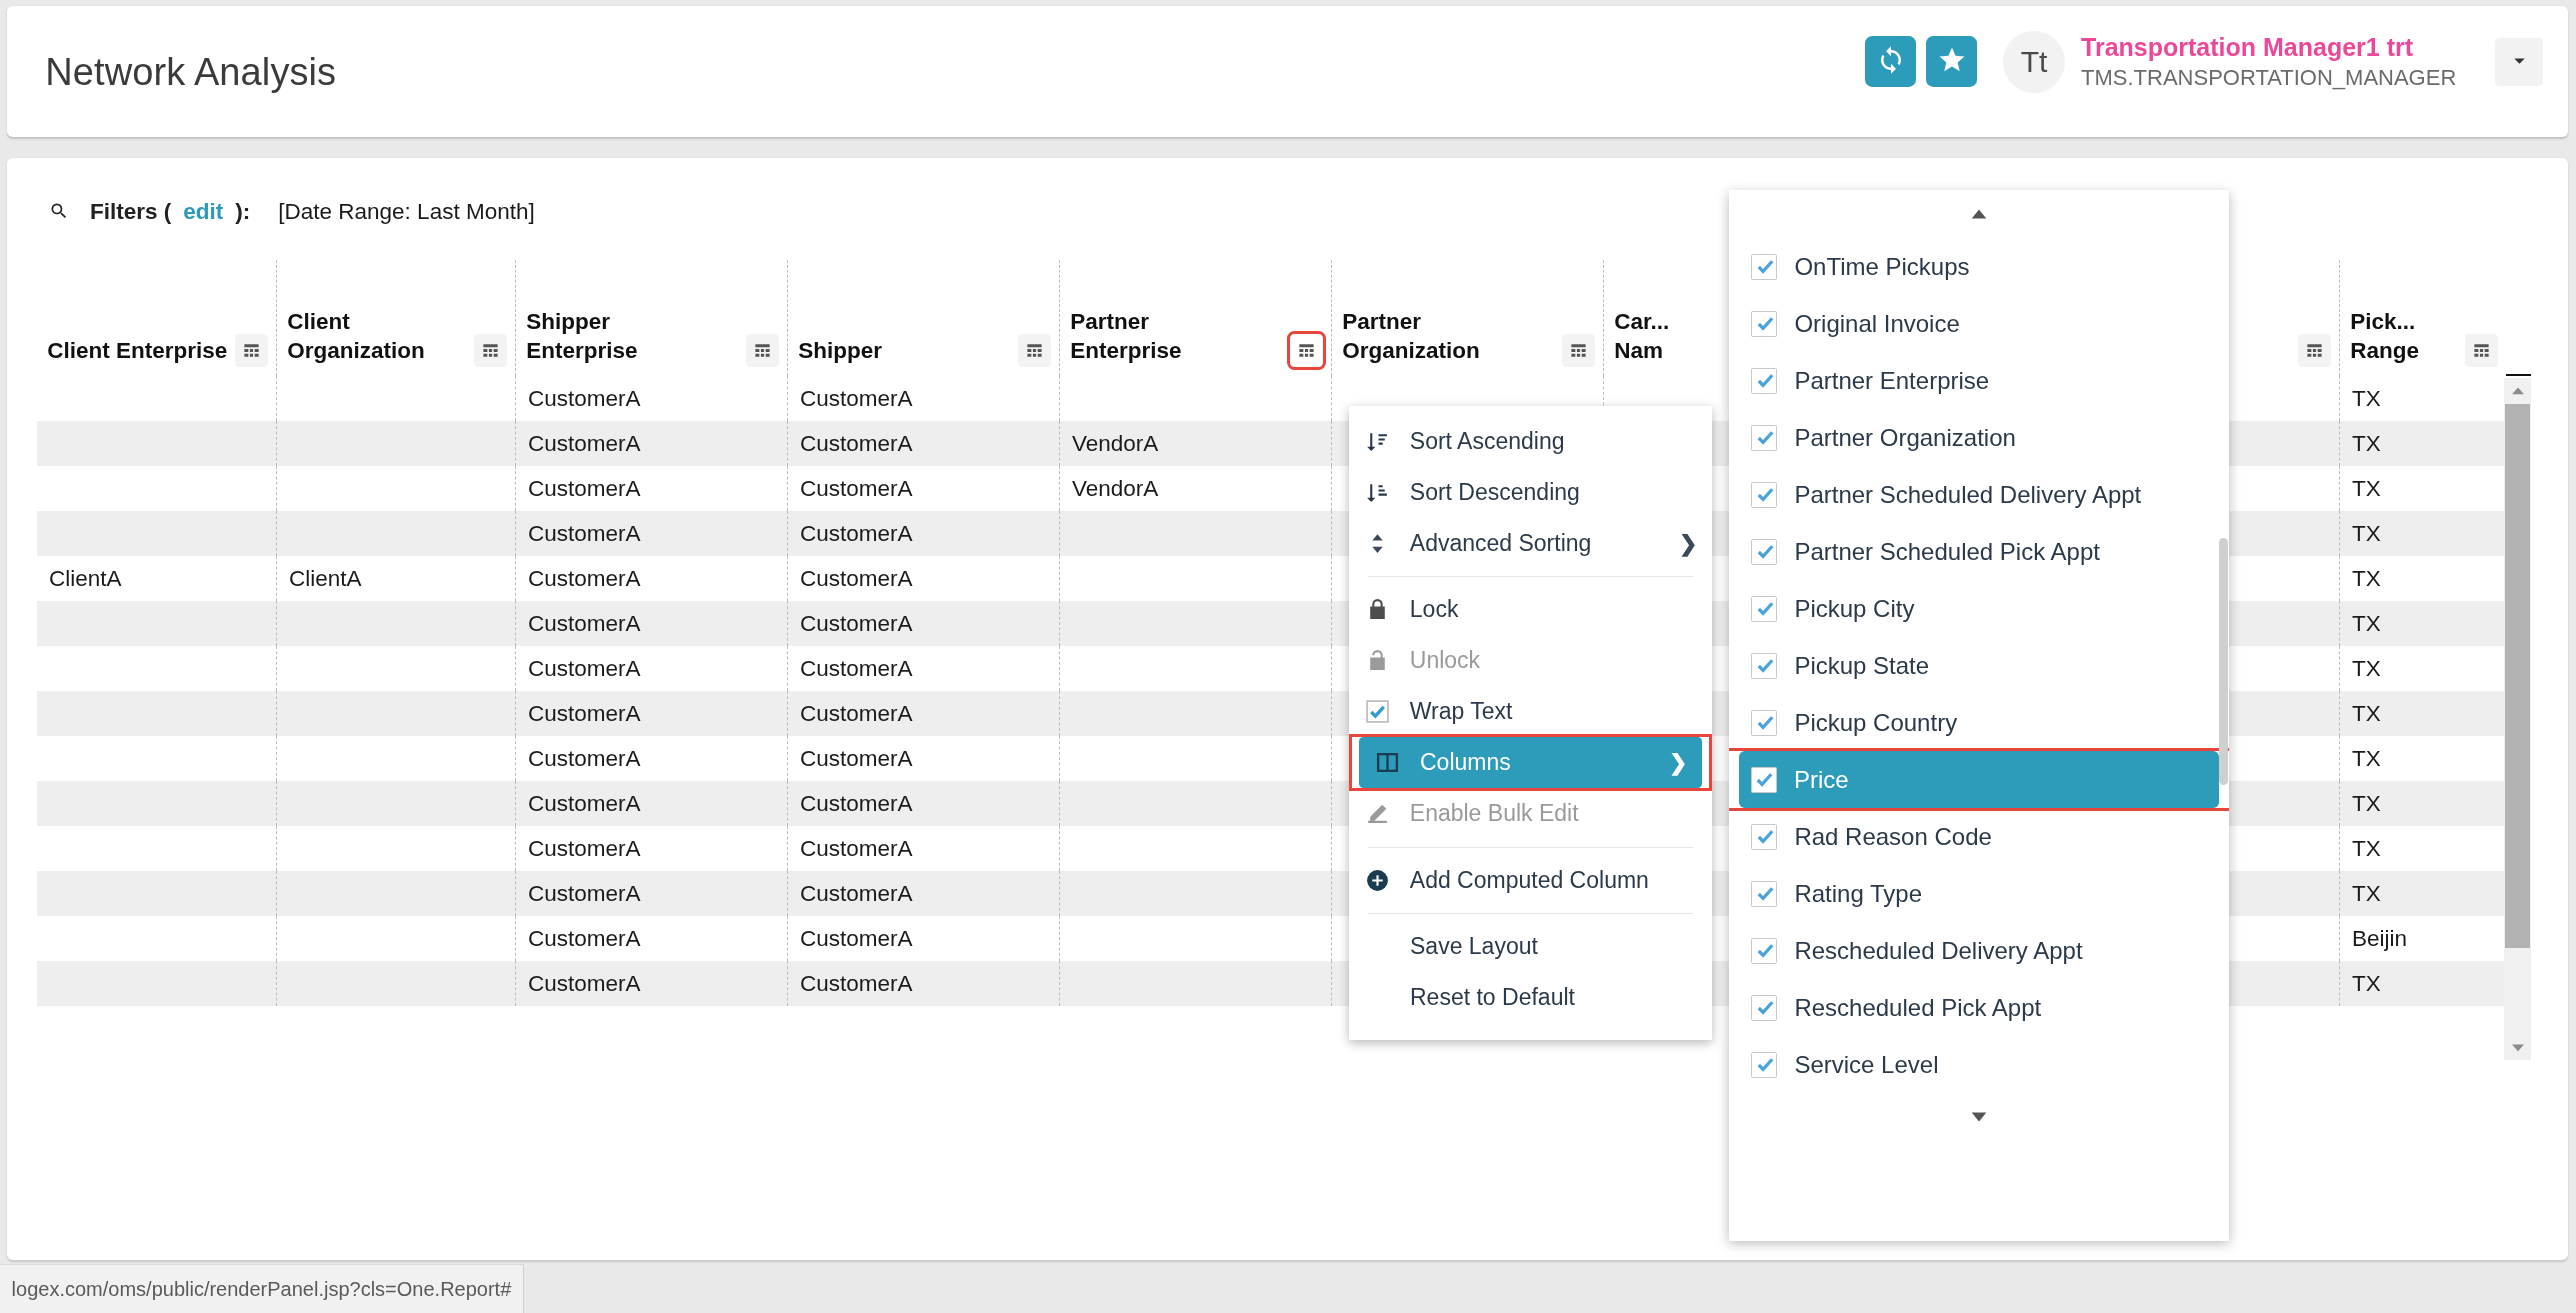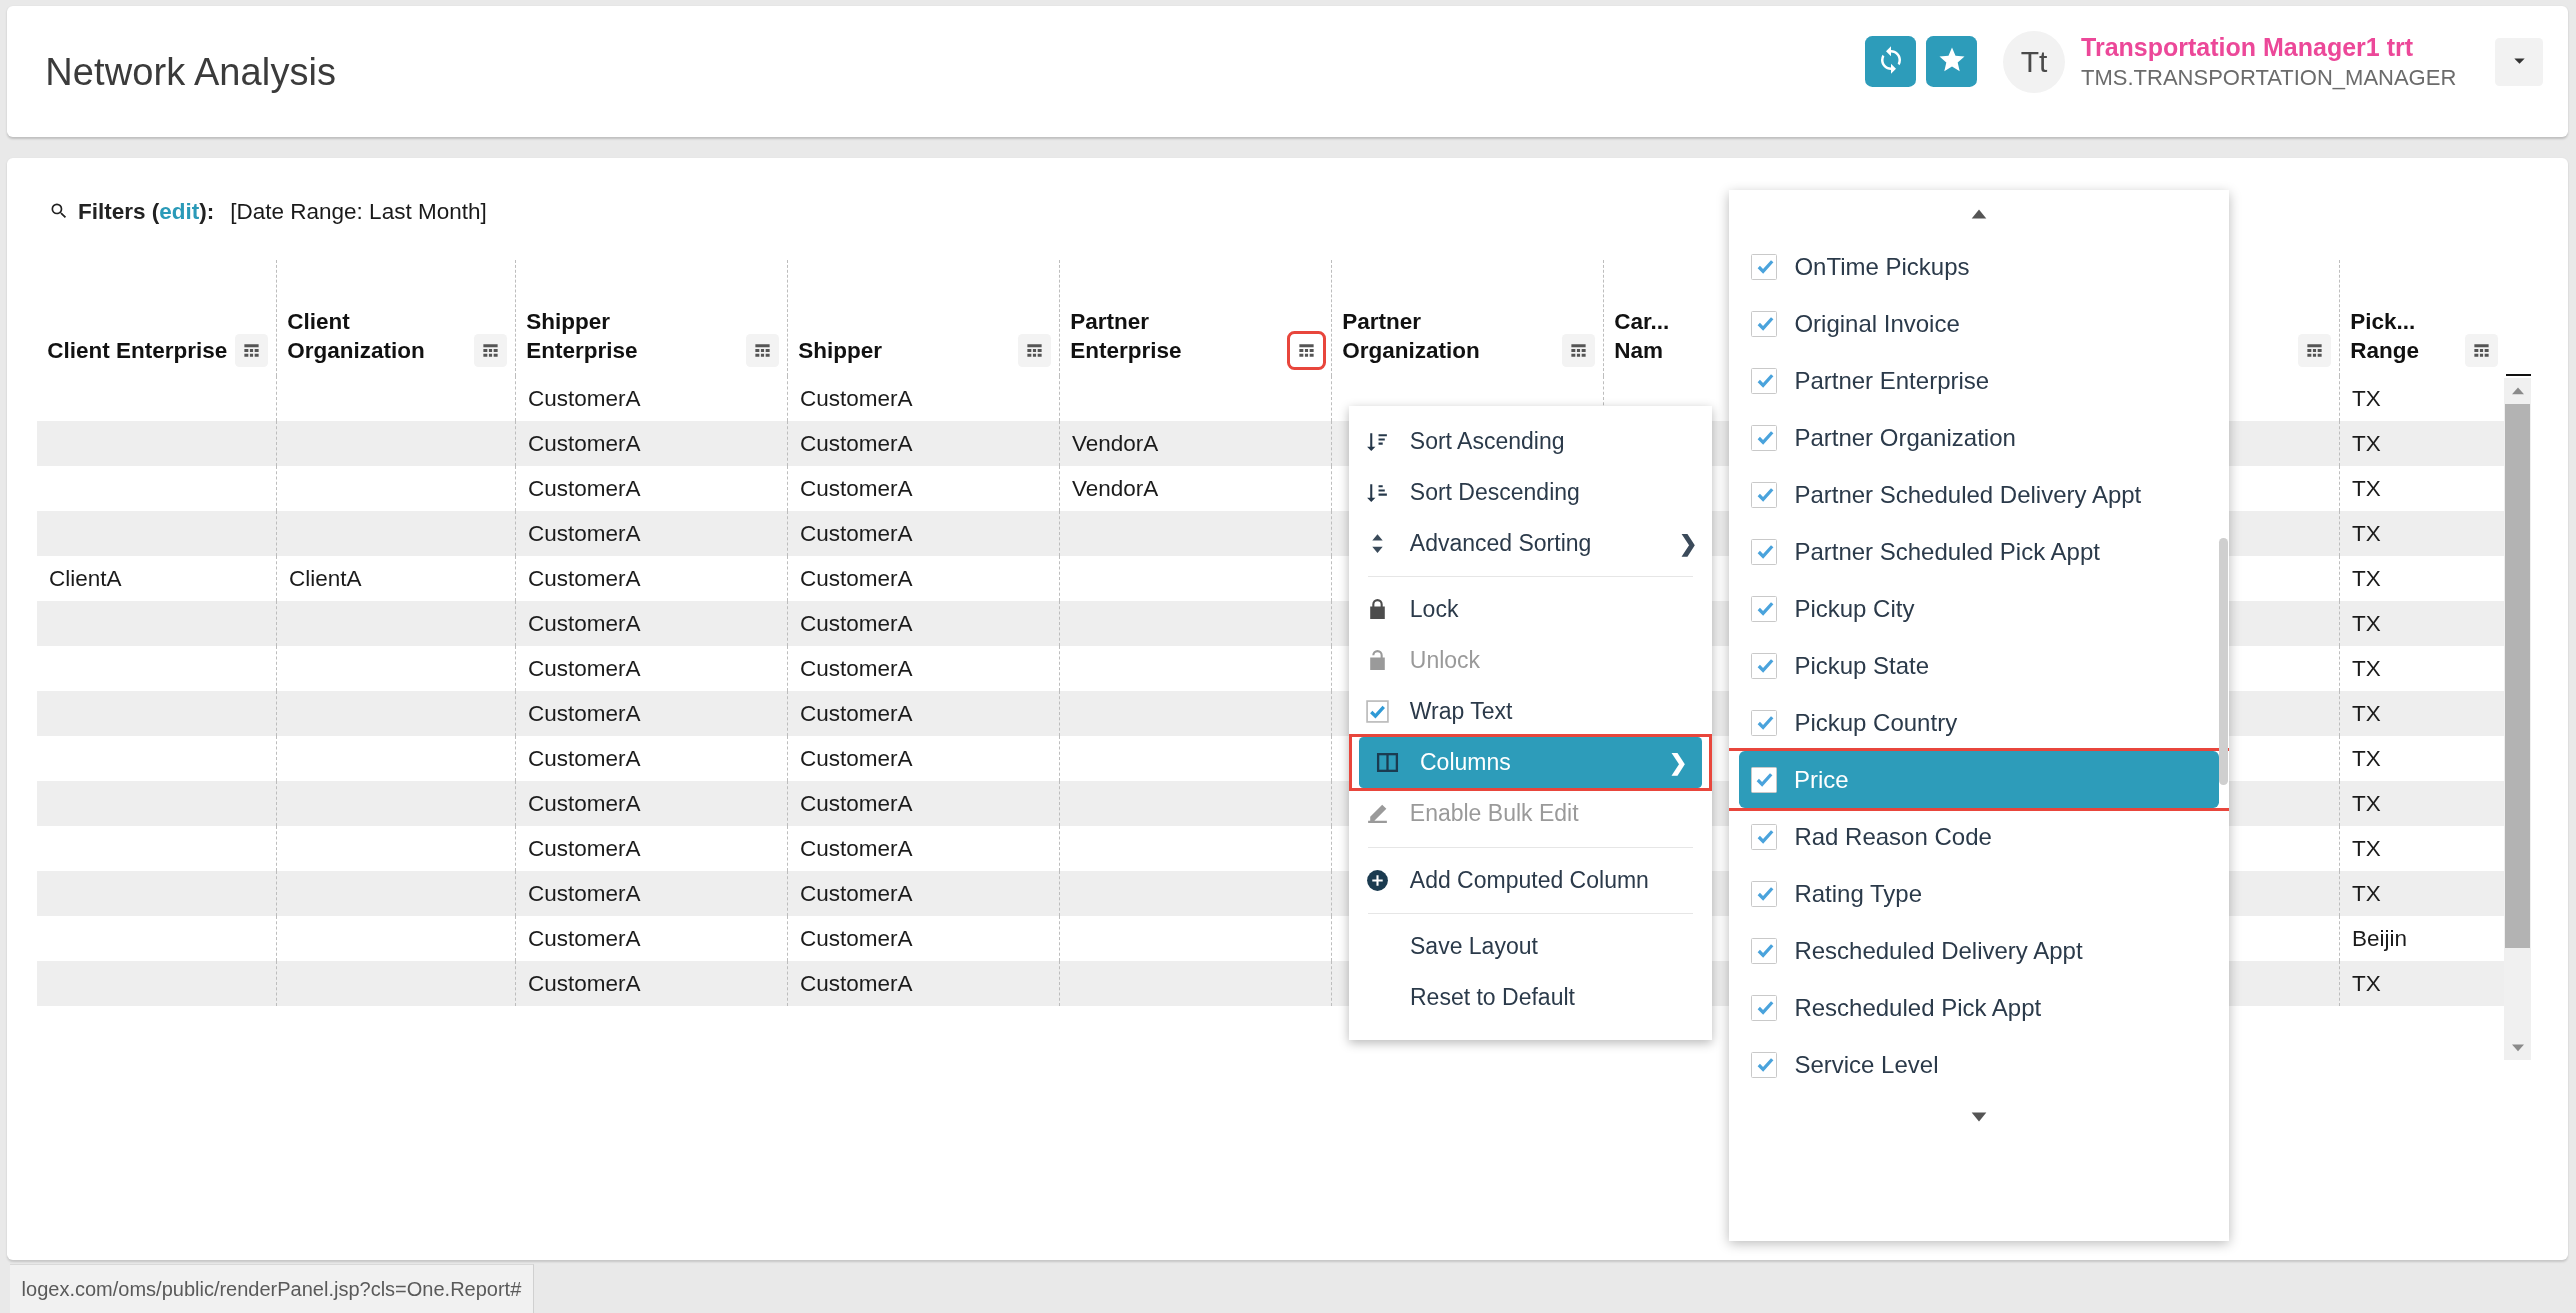--- a/index.html
+++ b/index.html
@@ -65,21 +65,21 @@
     width: 2561px; height: 1102px;
     background: #ffffff;
     border-radius: 5.8px;
     box-shadow: 0 1.5px 2.2px rgba(0,0,0,.15);
     overflow: hidden;
   }
 
   
   .filters {
     position: absolute; left: 42px; top: 41px;
-    display: flex; align-items: flex-start; gap: 0;
+    display: flex; align-items: flex-start; gap: 12px;
     font-size: 22.5px; color: #222;
   }
   .filters .mag { margin-right: 8.7px; position: relative; top: 2.2px; }
   .filters .mag svg { width: 20px; height: 20px; fill: #222; }
   .filters b { font-weight: bold; }
   .filters .edit { color: #2a9ab8; text-decoration: none; cursor: pointer; font-weight: bold;}
   .filters .flt-val { margin-left: 16px; font-weight: 400; color: #1a1a1a; }
 
   
   .grid {
@@ -145,21 +145,21 @@
   }
   .vscroll .up, .vscroll .down {
     position: absolute; left: 0; width: 27.6px; height: 25px;
     display: flex; align-items: center; justify-content: center;
   }
   .vscroll .up { top: 0; } .vscroll .down { bottom: 0; }
   .vscroll svg { width: 16px; height: 11.6px; fill: #8a8a8a; }
 
   
   .statusbar {
-    position: absolute; left: 10px; bottom: 0;
+    position: absolute; left: 0; bottom: 0;
     height: 50px; padding: 0 11.6px;
     background: #f1f1f1; border-top: 0.7px solid #d9d9d9;
     border-right: 0.7px solid #d0d0d0;
     display: flex; align-items: center;
     font-size: 20px; color: #5a5a5a;
     max-width: 558px;
   }
 
   
   .ctxmenu {

